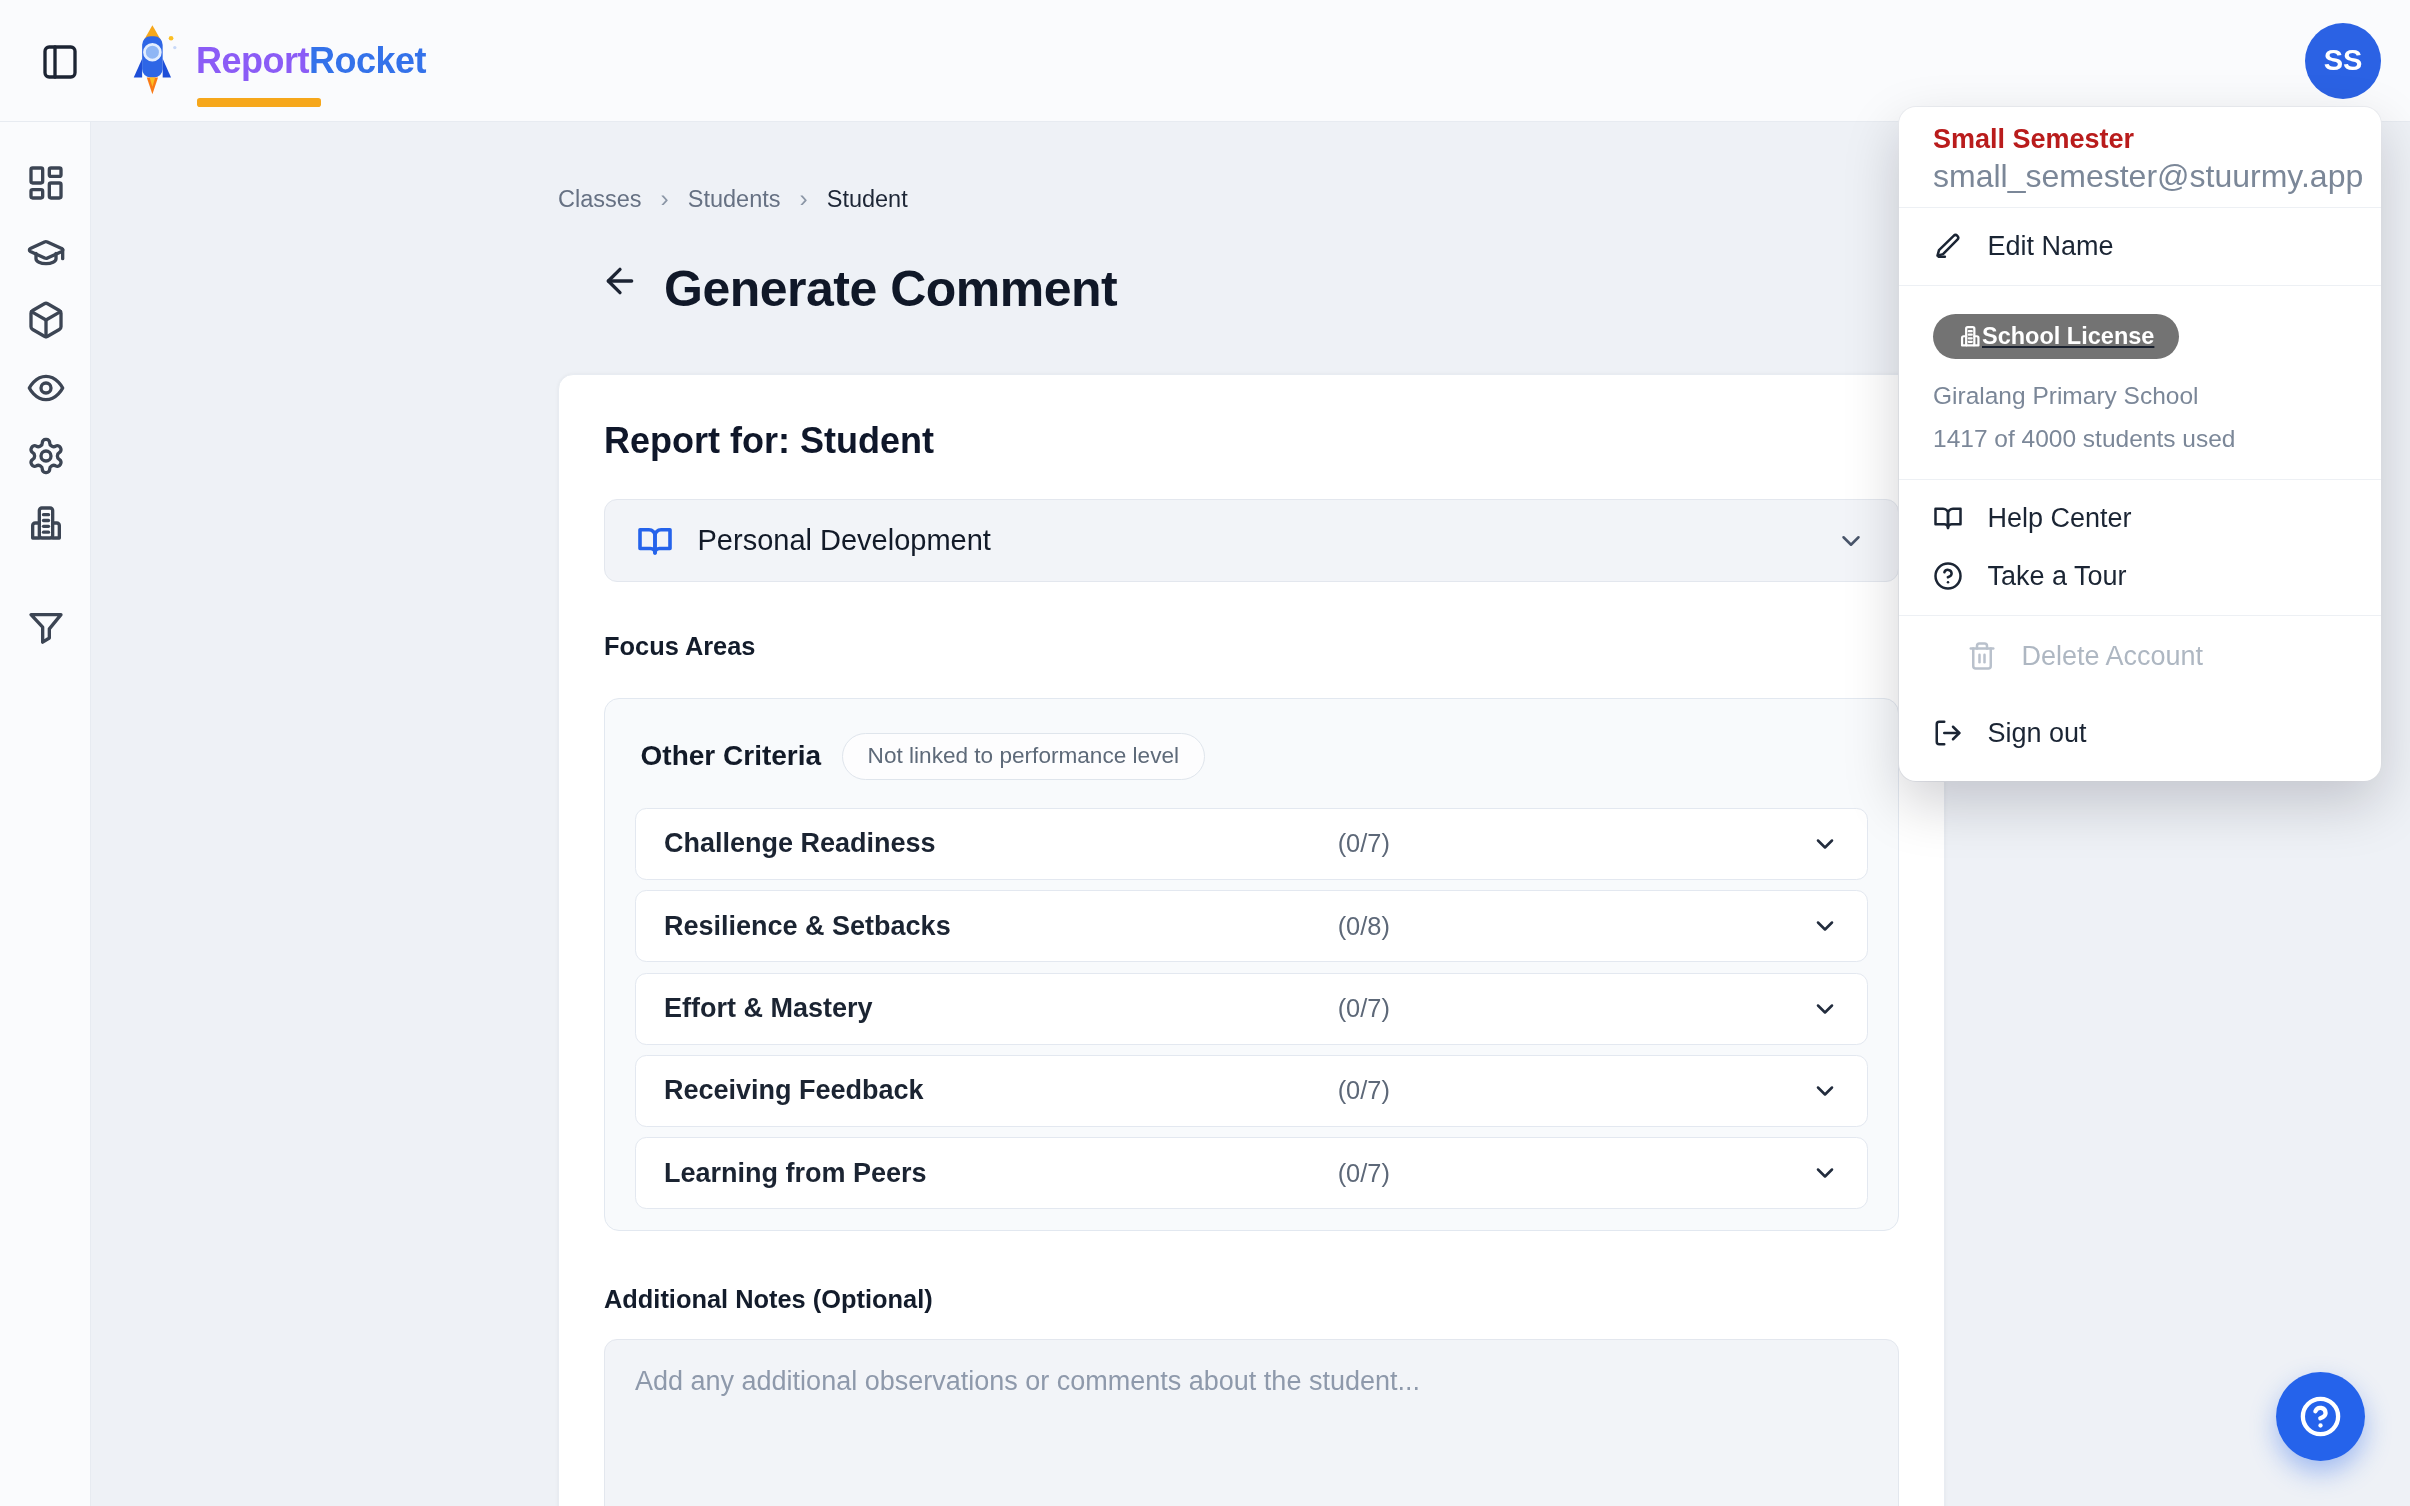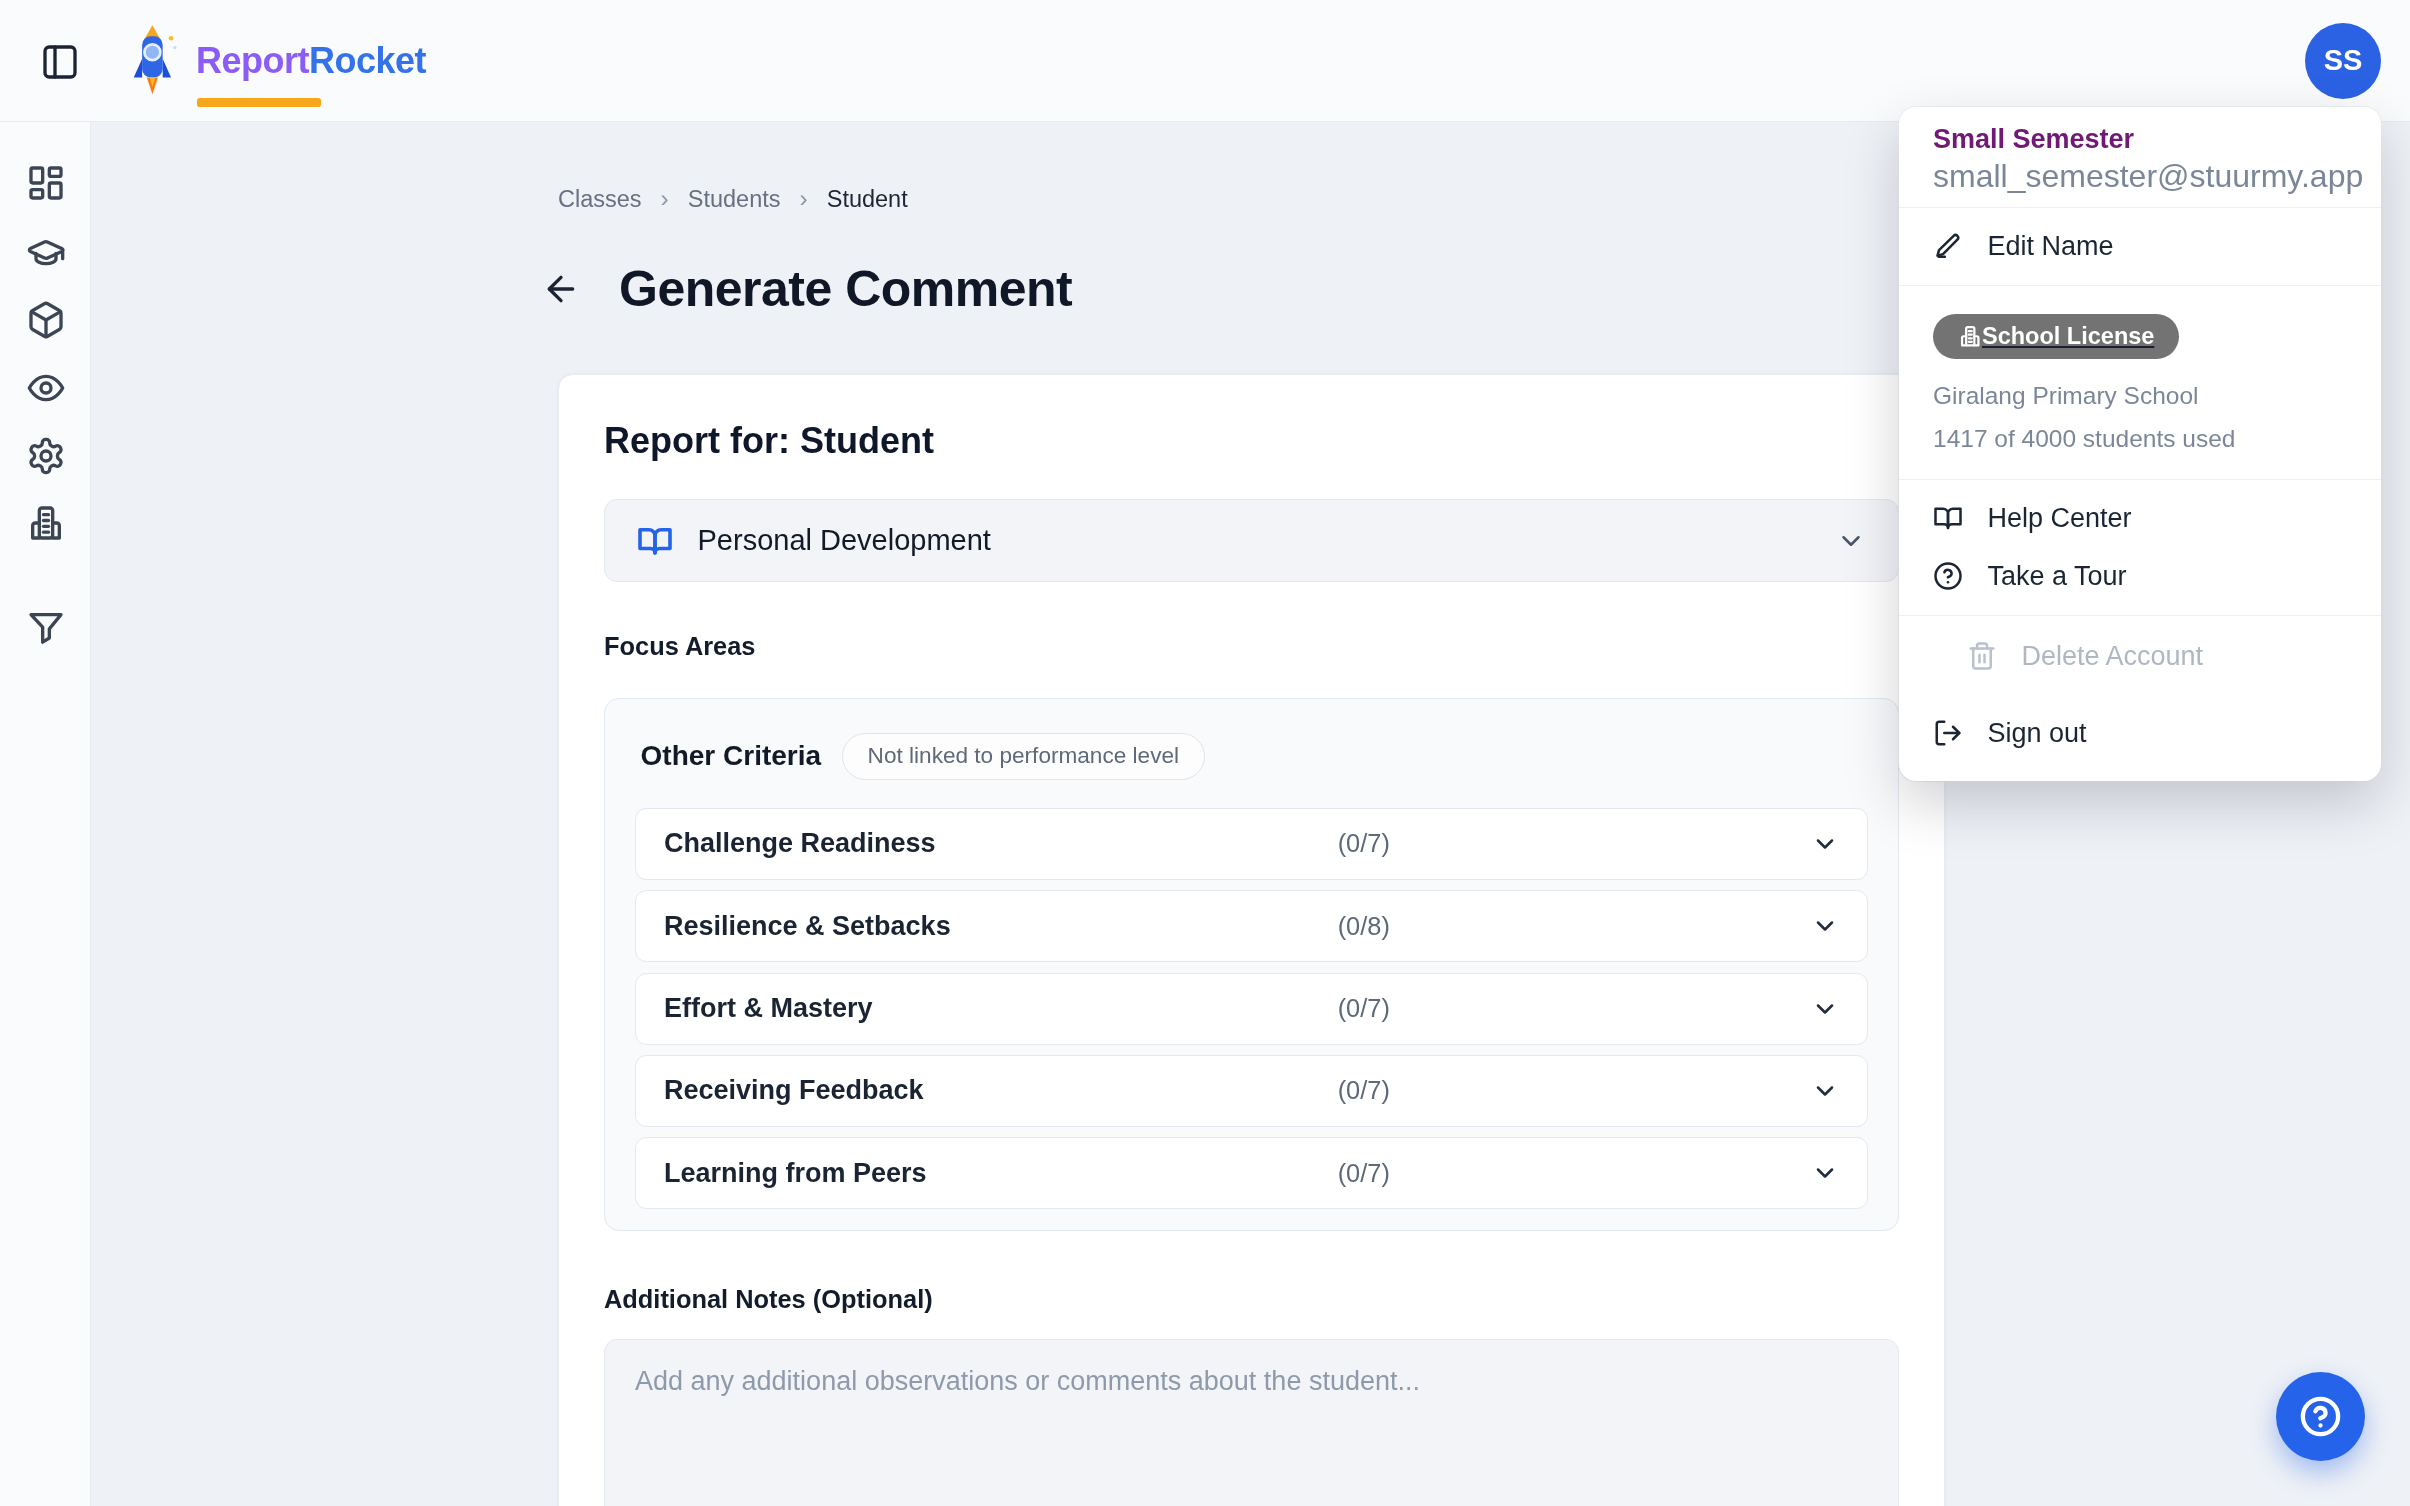--- a/index.html
+++ b/index.html
@@ -46,21 +46,21 @@
 
   
   .breadcrumb {
     position:absolute; left:558px; top:185px; display:flex; align-items:center; gap:19px;
     font-size:23.5px; color:#667183;
   }
   .breadcrumb .crumb-link { cursor:pointer; }
   .breadcrumb .crumb-sep { color:#8b96a6; font-size:24.5px; }
   .breadcrumb .crumb-current { color:#1d2636; }
 
-  .title-row { position:absolute; left:540px; top:260px; display:flex; align-items:center; gap:38px; }
+  .title-row { position:absolute; left:599px; top:260px; display:flex; align-items:flex-start; gap:24px; }
   .back-btn { width:41px; height:41px; display:flex; align-items:center; justify-content:center; cursor:pointer; }
   .page-title { font-size:50px; font-weight:800; color:#101828; letter-spacing:-0.5px; }
 
   .report-card {
     position:absolute; left:558px; top:374px; width:1387px; height:1186px;
     background:#ffffff; border:1.9px solid #e8ecf2; border-radius:15px;
     box-shadow:0 0.9px 3.8px rgba(15,23,42,0.05);
     padding:45px; z-index:1;
   }
   .card-h1 { font-size:36px; font-weight:700; color:#0f172a; line-height:41px; }
@@ -110,21 +110,21 @@
 
   
   .user-menu {
     position:absolute; left:1899px; top:107px; width:482px;
     background:#ffffff; border-radius:17px;
     box-shadow:0 22.6px 56px rgba(2,8,23,0.18), 0 0 0 0.9px #eef0f4;
     z-index:20; overflow:hidden; padding-bottom:11.3px;
   }
   .menu-divider { height:0; border-top:1.9px solid #edf0f4; }
   .menu-profile { padding:15px 34px 17px 34px; }
-  .menu-profile .u-name { font-size:27px; font-weight:700; color:#701a75; line-height:34px; }
+  .menu-profile .u-name { font-size:27px; font-weight:700; color:#b91c1c; line-height:34px; }
   .menu-profile .u-email { margin-top:5.6px; font-size:32px; color:#7b8798; line-height:28px; }
   .menu-item {
     height:77px; display:flex; align-items:center; gap:24.5px; padding:0 34px;
     font-size:27px; color:#1b2534; cursor:pointer;
   }
   .menu-item.compact { height:58px; }
   .license-block { padding:28px 34px 26px 34px; }
   .license-badge {
     display:inline-flex; align-items:center; 
     background:#737373; border-radius:941px; padding:9.4px 24.5px;text-decoration:underline;

